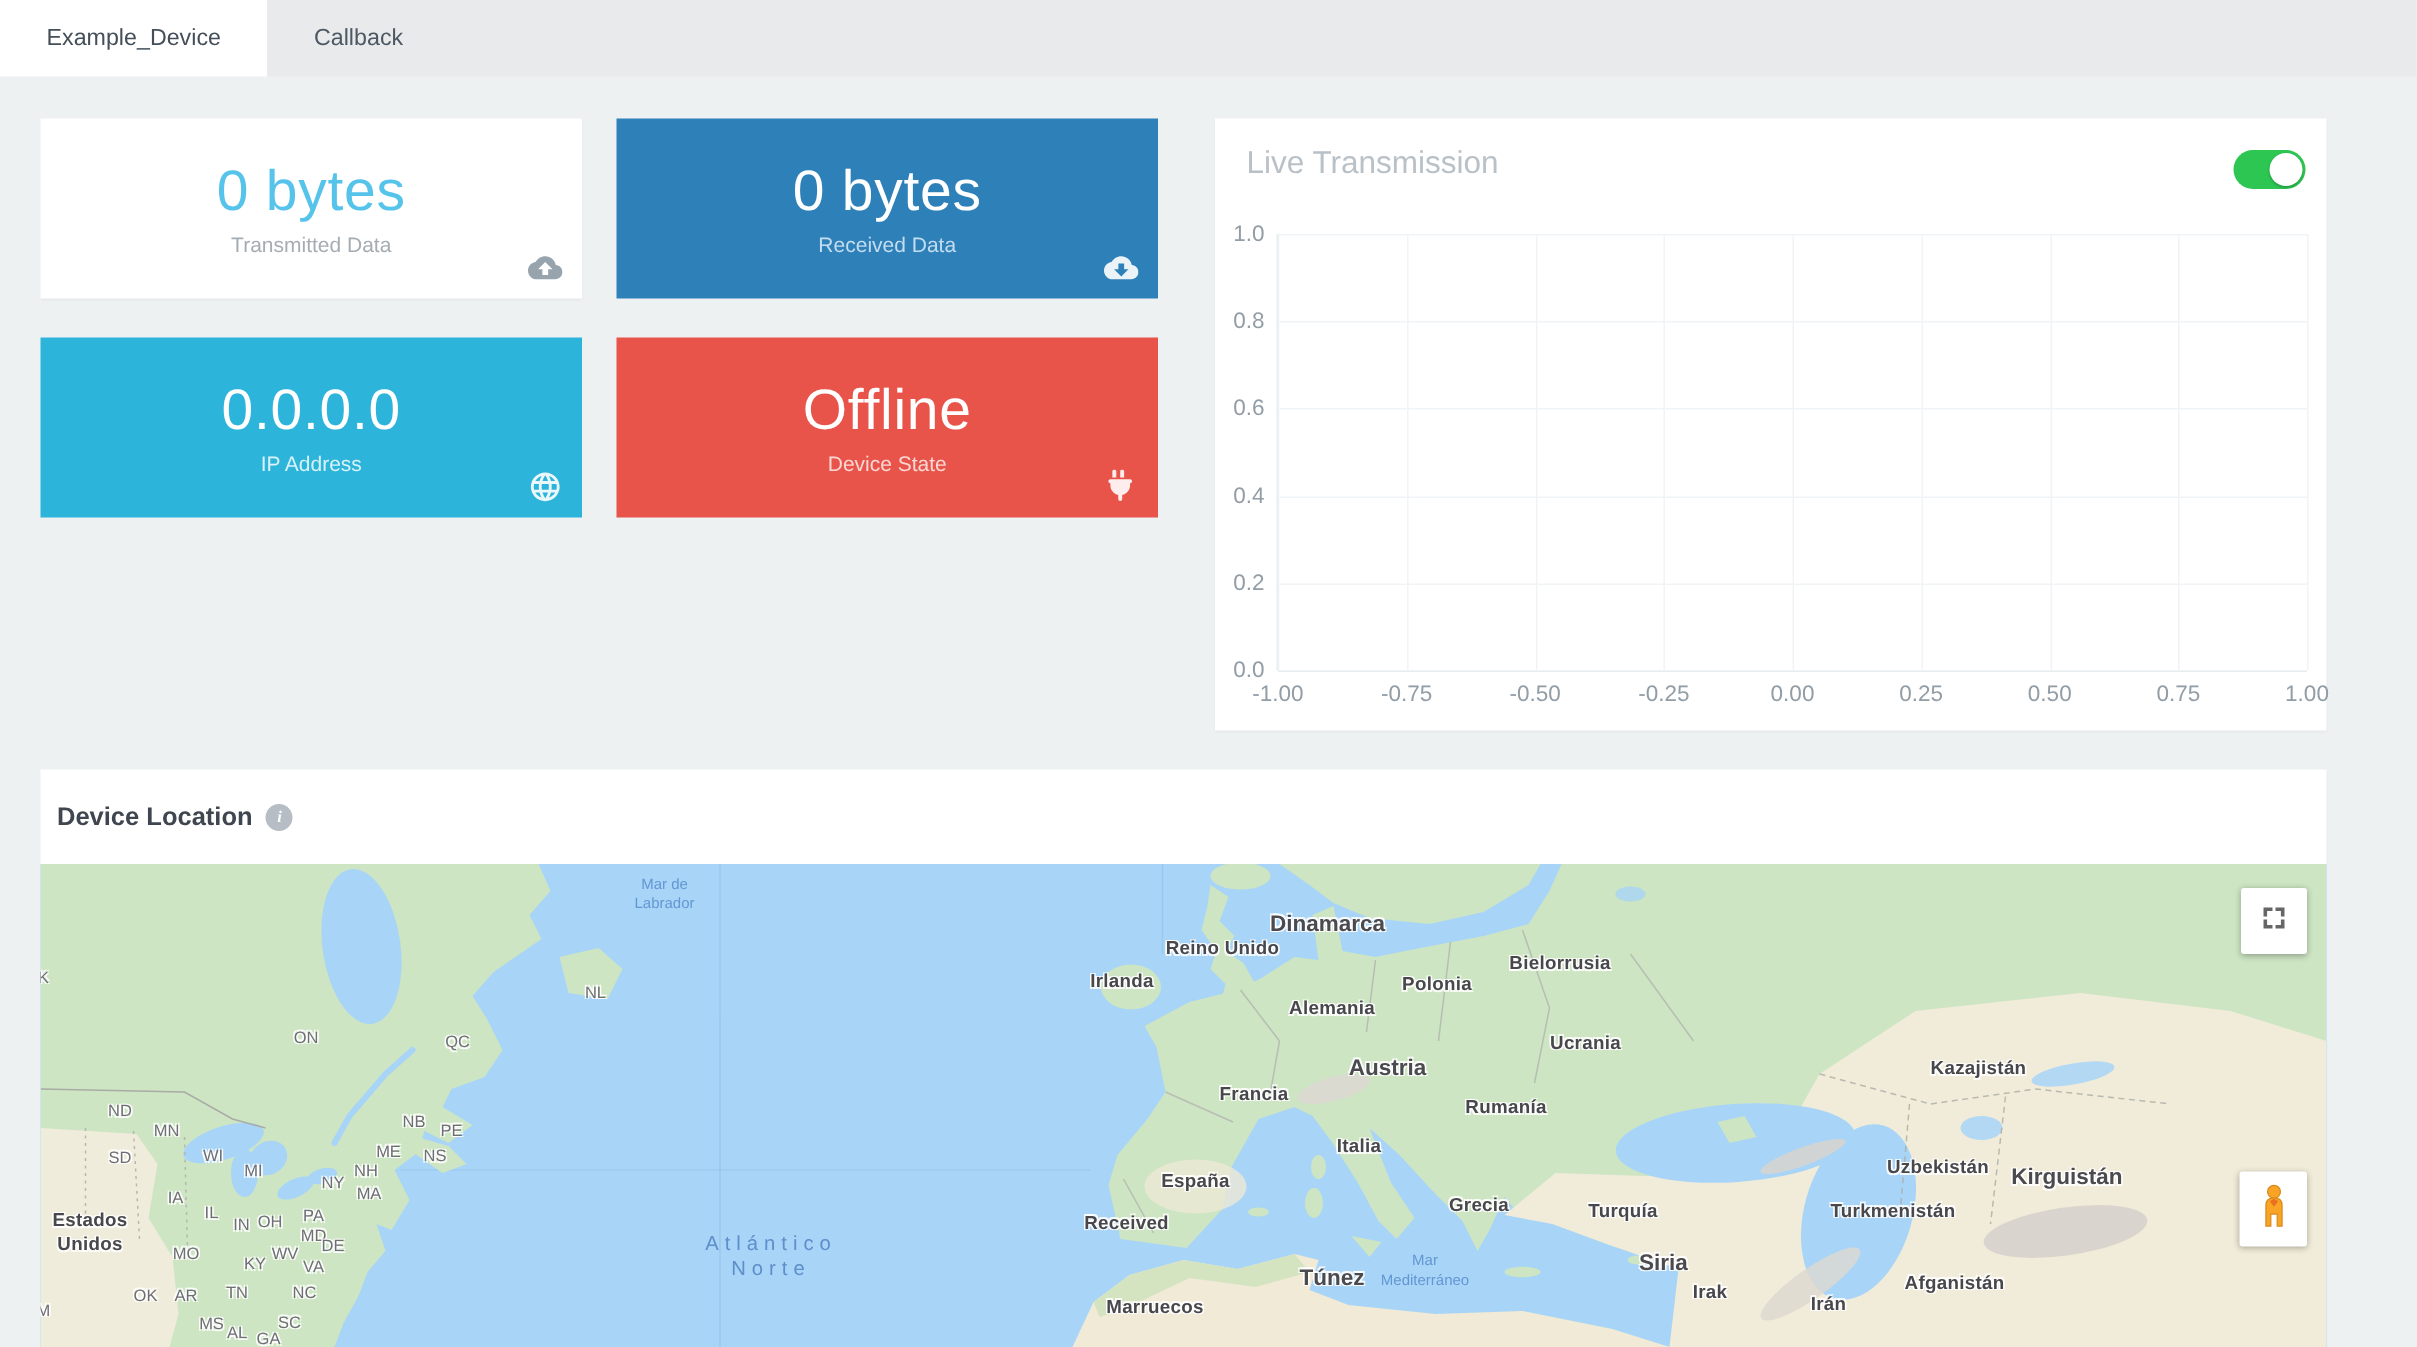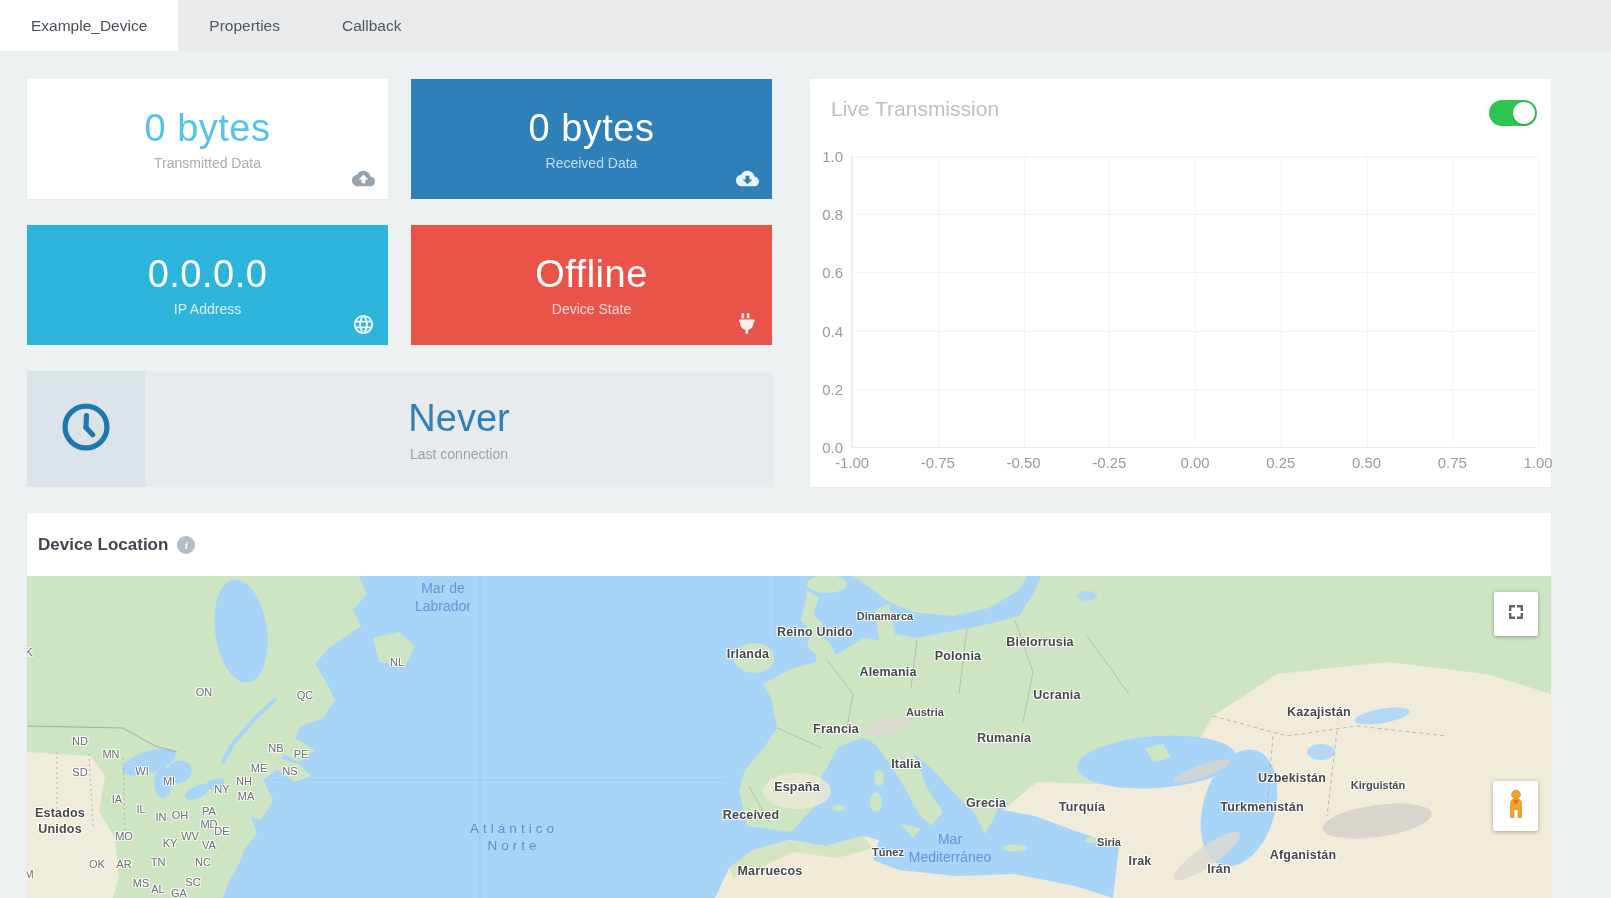--- a/index.html
+++ b/index.html
@@ -63,43 +63,42 @@
   .info-icon { width:18px; height:18px; border-radius:50%; background:#b6bdc4; color:#fff; font-size:11px;
                font-weight:bold; display:flex; align-items:center; justify-content:center; margin-left:9px;
                font-family:"Liberation Serif","DejaVu Serif",serif; font-style:italic; cursor:pointer; }
   .map { position:absolute; left:0; top:63px; width:1524px; height:322px; background:#a8d5f7; overflow:hidden; cursor:grab; }
   .map svg.terrain { position:absolute; left:0; top:0; }
   .map-labels { position:absolute; left:0; top:0; width:100%; height:100%; pointer-events:none; }
   .ml { position:absolute; transform:translate(-50%,-50%); white-space:pre-line; text-align:center; line-height:1.25;
         text-shadow:-1px -1px 0 rgba(255,255,255,.85), 1px -1px 0 rgba(255,255,255,.85),
                     -1px 1px 0 rgba(255,255,255,.85), 1px 1px 0 rgba(255,255,255,.85); }
   .ml.c  { font-size:12.5px; font-weight:bold; color:#47474c; letter-spacing:.2px; }
-  .ml.cs { font-size:11px;  font-weight:bold; color:#4a4a4f; }
+  .ml.cs { font-size:15px;  font-weight:bold; color:#4a4a4f; }
   .ml.s  { font-size:11px;  color:#6e6e74; }
-  .ml.w  { font-size:14px;  color:#6397d4; text-shadow:none; }
+  .ml.w  { font-size:10px;  color:#6397d4; text-shadow:none; }
   .ml.ws { font-size:13.5px; color:#5e8ecb; letter-spacing:4px; text-shadow:none; }
 
   .map-type-control { position:absolute; left:13px; top:15px; display:flex; background:#fff; border-radius:2px;
                       box-shadow:0 1px 4px rgba(0,0,0,.3); overflow:hidden; }
   .mt-btn { height:50px; padding:0 24px; display:flex; align-items:center; font-size:18px; color:#565656; cursor:pointer; }
   .mt-btn.active { font-weight:bold; color:#000; }
   .mt-divider { width:1px; background:#e6e6e6; }
   .fullscreen-btn { position:absolute; right:13px; top:16px; width:44px; height:44px; background:#fff; border-radius:2px;
                     box-shadow:0 1px 4px rgba(0,0,0,.3); display:flex; align-items:center; justify-content:center; cursor:pointer; }
   .pegman-btn { position:absolute; right:13px; top:205px; width:45px; height:50px; background:#fff; border-radius:2px;
                 box-shadow:0 1px 4px rgba(0,0,0,.3); display:flex; align-items:center; justify-content:center; cursor:pointer; }
 </style>
 </head>
 <body>
 
 <div class="app">
 
   <div class="tabbar">
     <div class="tab active">Example_Device</div>
-    <div class="tab">Properties</div>
     <div class="tab">Callback</div>
   </div>
 
   <div class="content">
 
     <div class="stat-card card-white">
       <div class="value">0 bytes</div>
       <div class="label">Transmitted Data</div>
       <span class="corner-icon">
         <svg viewBox="0 0 24 24" width="23" height="23">
@@ -131,35 +130,20 @@
     <div class="stat-card card-red">
       <div class="value">Offline</div>
       <div class="label">Device State</div>
       <span class="corner-icon">
         <svg viewBox="0 0 448 512" width="19" height="21">
             <path d="M320 32c0-17.7-14.3-32-32-32s-32 14.3-32 32v96h64V32zM192 32c0-17.7-14.3-32-32-32s-32 14.3-32 32v96h64V32zM96 160c-17.7 0-32 14.3-32 32s14.3 32 32 32v32c0 77.4 55 142 128 156.8V480c0 17.7 14.3 32 32 32s32-14.3 32-32v-67.2C361 398 416 333.4 416 256v-32c17.7 0 32-14.3 32-32s-14.3-32-32-32H96z"></path>
           </svg>
       </span>
     </div>
 
-    <div class="last-card">
-      <div class="last-icon-box">
-        <span>
-          <svg viewBox="0 0 24 24" width="54" height="54" fill="none" stroke="#1a79af" stroke-width="2.3" stroke-linecap="round">
-            <circle cx="12" cy="12" r="9.3"></circle>
-            <path d="M12 12.2 L12.2 6.9"></path>
-              <path d="M12 12.2 L15 15.5"></path>
-          </svg>
-        </span>
-      </div>
-      <div class="last-main">
-        <div class="value">Never</div>
-        <div class="label">Last connection</div>
-      </div>
-    </div>
 
     <div class="chart-panel">
       <div class="chart-header">
         <div class="chart-title">Live Transmission</div>
         <div class="toggle on" id="lt-toggle">
           <div class="knob"></div>
         </div>
       </div>
       <div class="plot" id="plot">
           <div class="gl-h" style="top: 0%;"></div>

